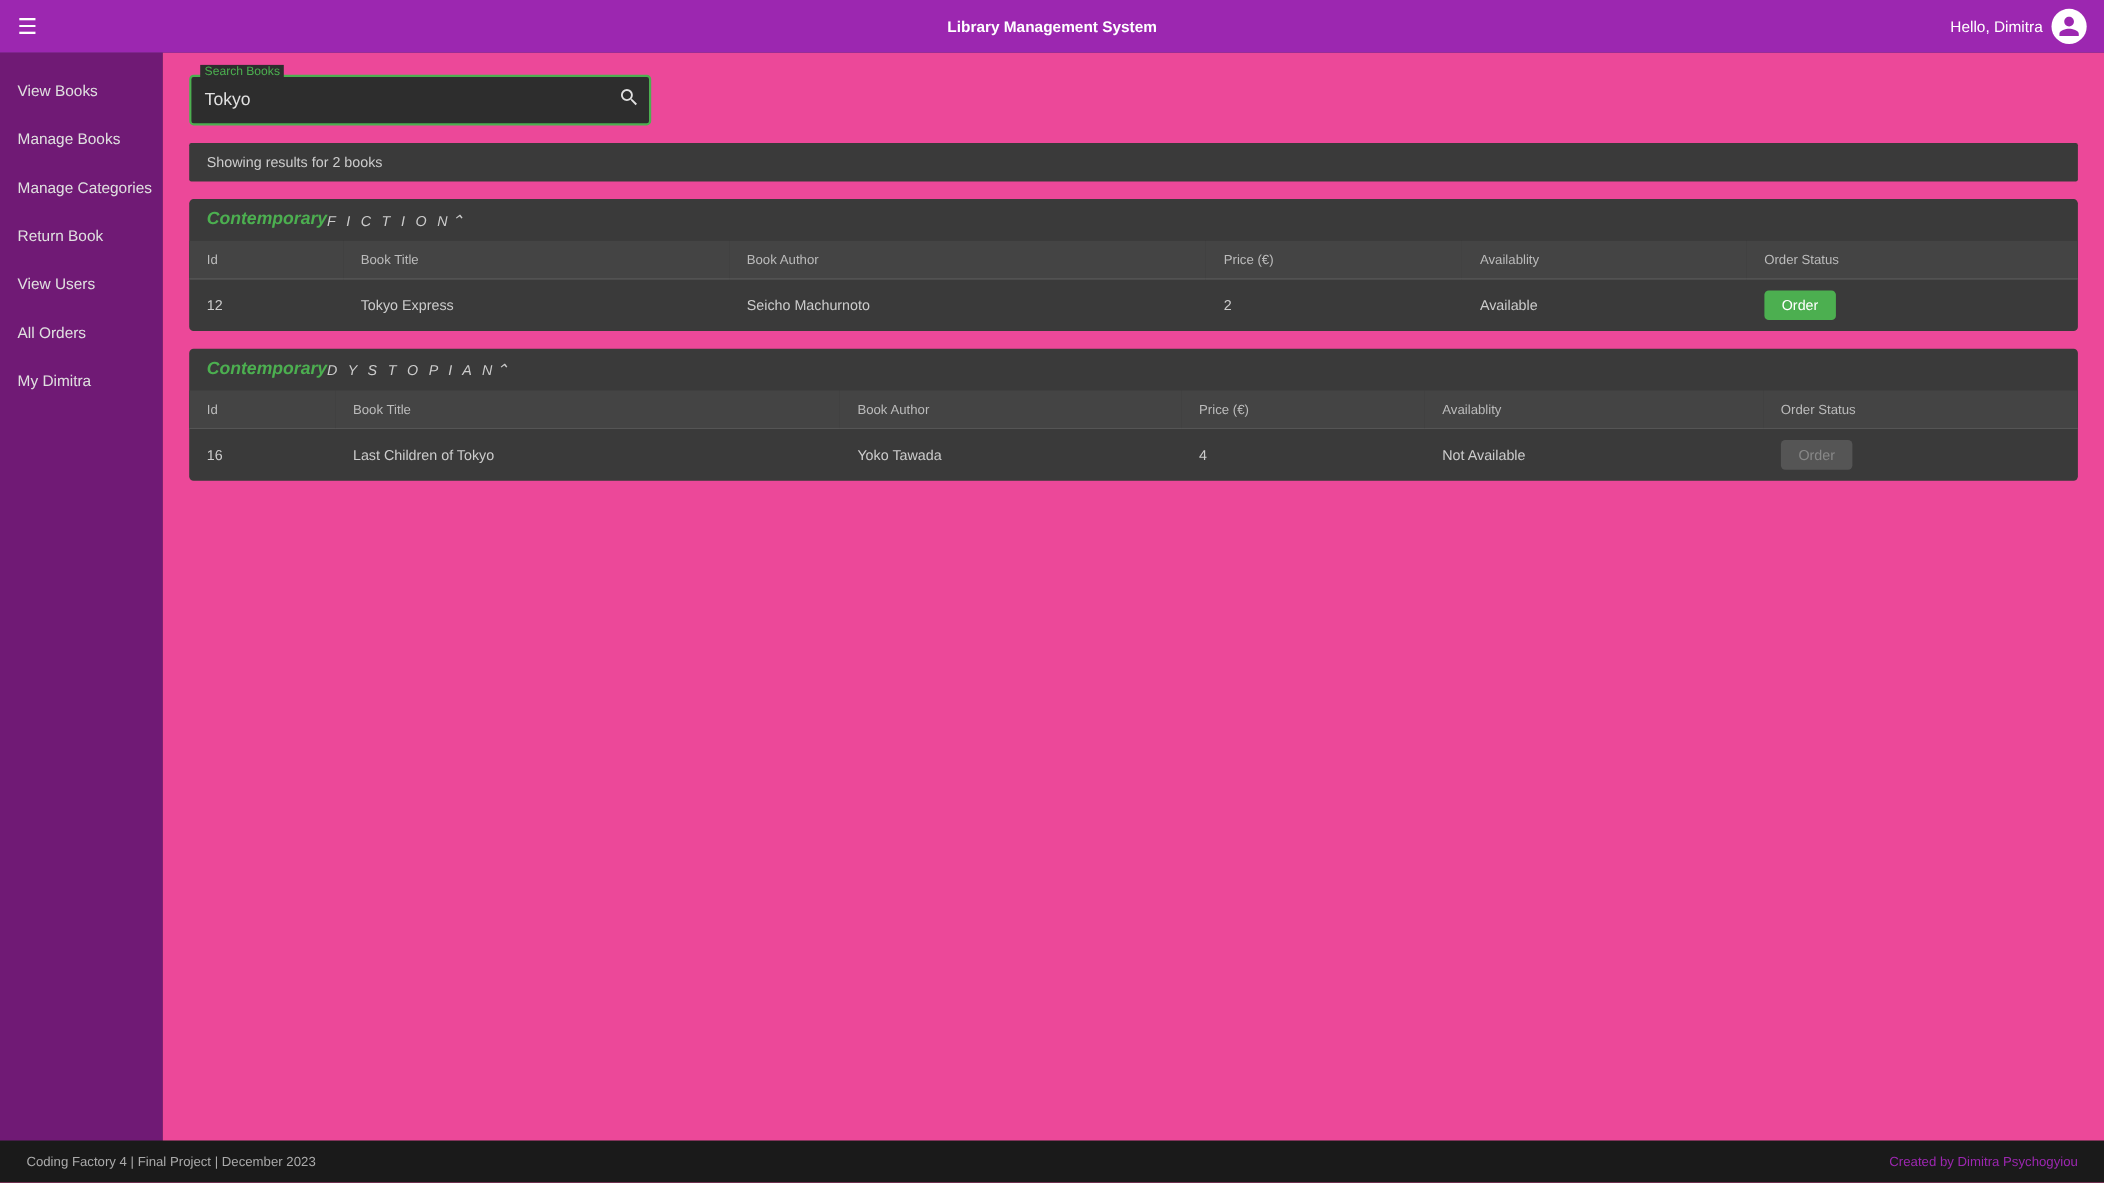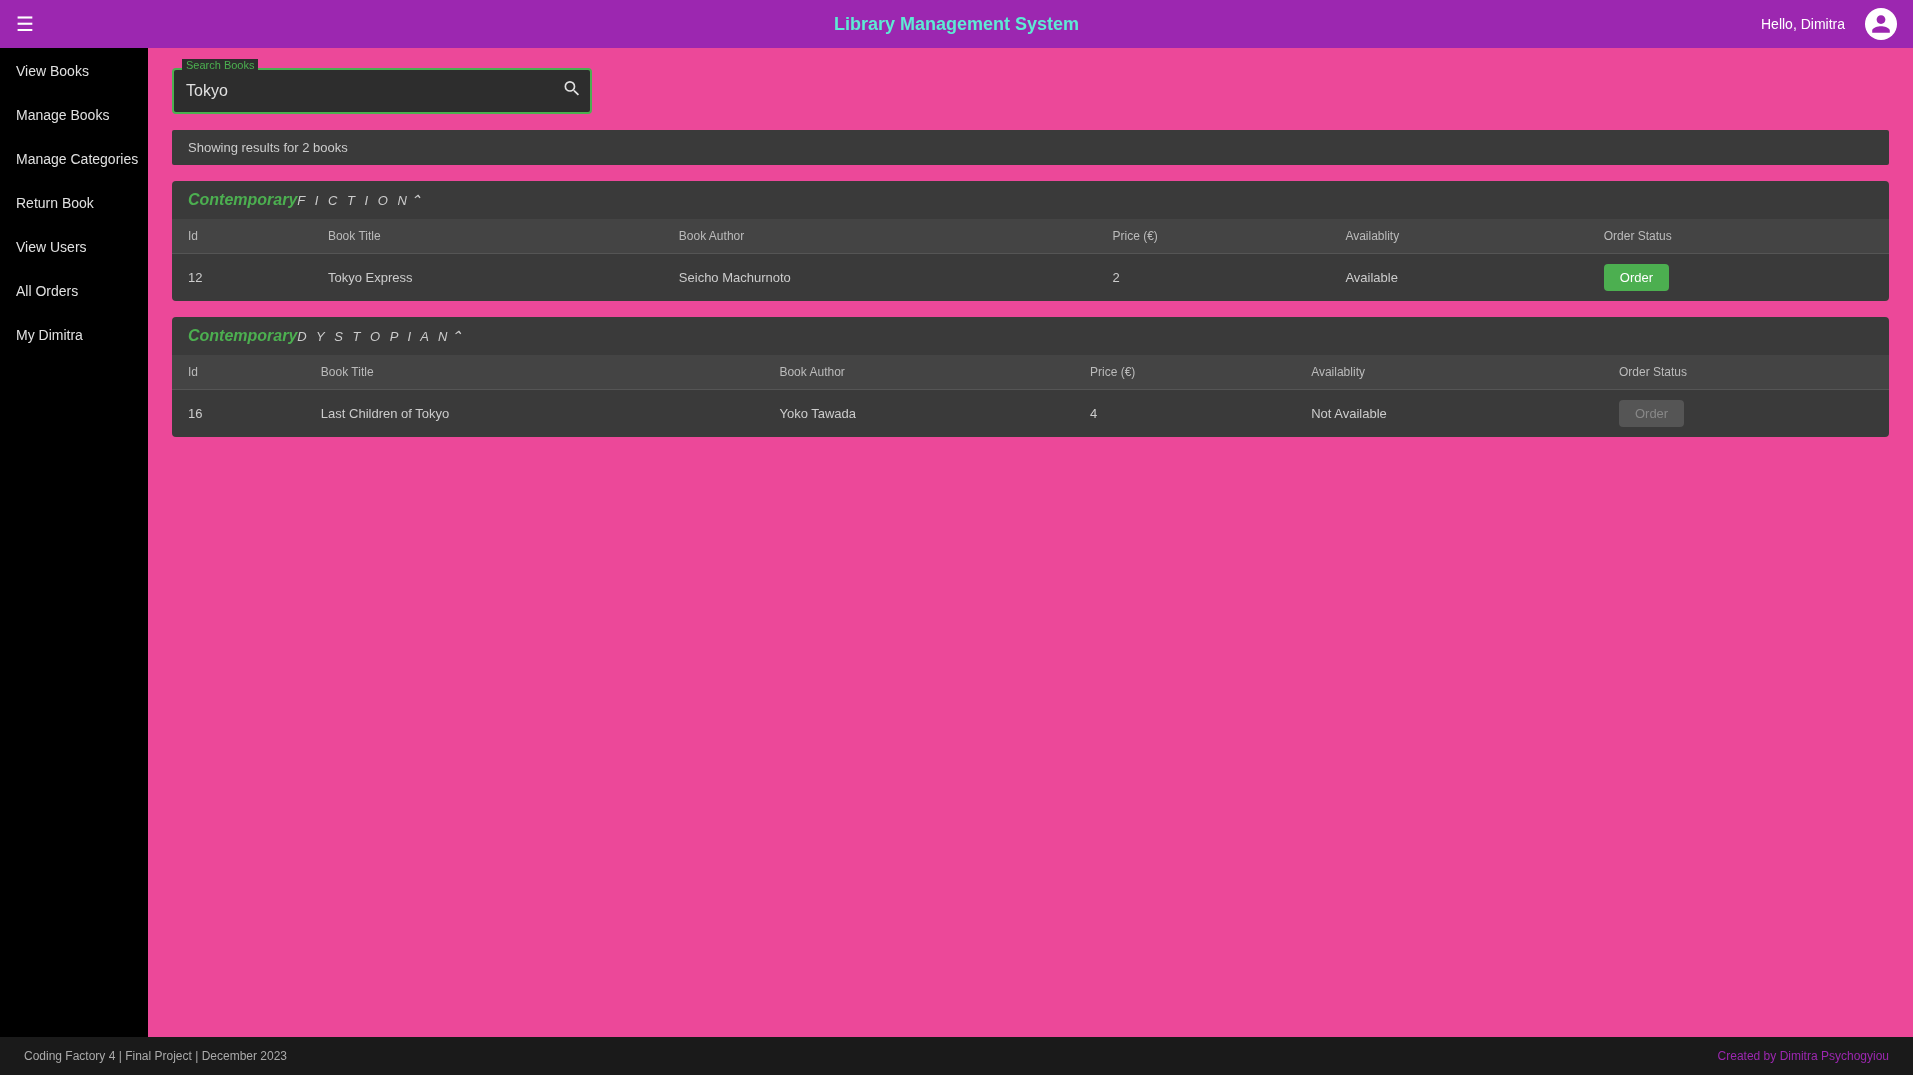--- a/index.html
+++ b/index.html
@@ -16,40 +16,40 @@
     .header {
       background: #9c27b0;
       height: 48px;
       display: flex;
       align-items: center;
       justify-content: space-between;
       padding: 0 16px;
       flex-shrink: 0;
     }
     .header-title {
-      color: #5eead4;
-      font-size: 18px;
+      color: #ffffff;
+      font-size: 14px;
       font-weight: 600;
       position: absolute;
       left: 50%;
       transform: translateX(-50%);
     }
     .header-left {
       display: flex;
       align-items: center;
     }
     .hamburger-icon {
       color: #fff;
       font-size: 20px;
       cursor: pointer;
     }
     .header-right {
       display: flex;
       align-items: center;
-      gap: 20px;
+      gap: 8px;
       color: #fff;
       font-size: 14px;
     }
     .avatar-icon {
       width: 32px;
       height: 32px;
       border-radius: 50%;
       background: #fff;
       display: flex;
       align-items: center;
@@ -60,22 +60,22 @@
 
     
     .main-layout {
       display: flex;
       flex: 1;
     }
 
     
     .sidebar {
       width: 148px;
-      background: #000000;
-      padding-top: 1px;
+      background: #701a75;
+      padding-top: 12px;
       flex-shrink: 0;
     }
     .sidebar-item {
       padding: 14px 16px;
       font-size: 14px;
       color: #e0e0e0;
       cursor: pointer;
       white-space: nowrap;
     }
 

